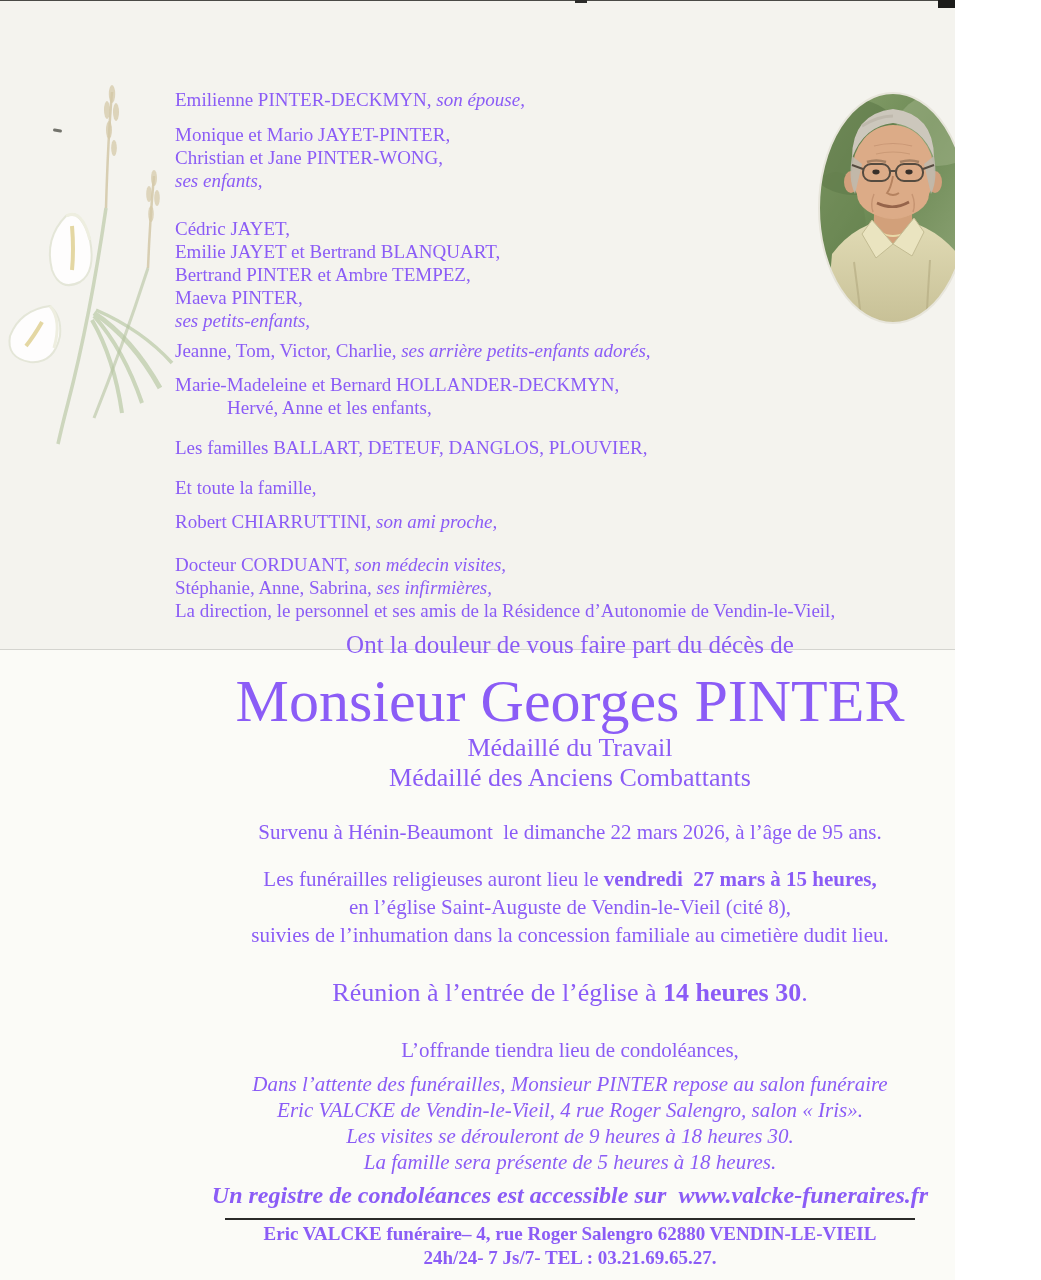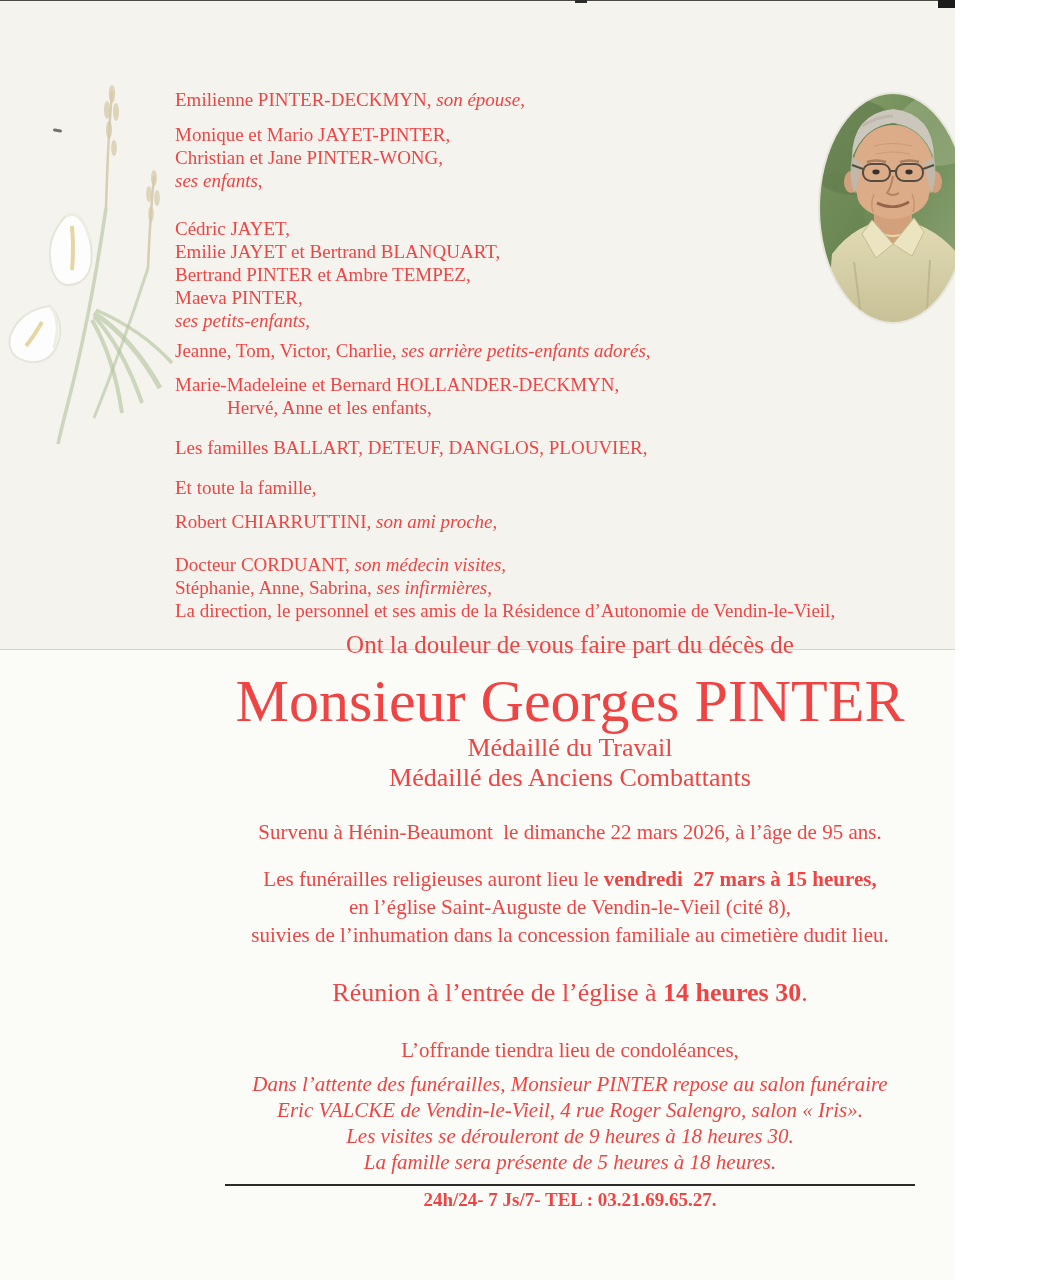--- a/index.html
+++ b/index.html
@@ -1,18 +1,18 @@
 <!DOCTYPE html>
 <html><head>
 <meta charset="utf-8">
 <style>
   html,body{margin:0;padding:0;}
   .page{
     position:relative;width:955px;height:1280px;overflow:hidden;
-    background:#fbfbf7;color:#ef4444;
+    background:#fbfbf7;color:#8b5cf6;
     font-family:"Liberation Serif","DejaVu Serif",serif;
   }
   .upper-tint{position:absolute;left:0;top:0;width:100%;height:649px;background:rgba(226,224,214,0.28);}
   .scan-top{position:absolute;left:0;top:0;width:100%;height:1px;background:#4a4a46;}
   .scan-top-tick{position:absolute;left:575px;top:0;width:12px;height:3px;background:#2c2c2a;}
   .scan-corner{position:absolute;right:0;top:0;width:17px;height:8px;background:#1c1c1a;}
   .seam{position:absolute;left:0;top:649px;width:100%;height:1px;background:rgba(95,95,88,0.25);}
   .speck{position:absolute;left:53px;top:129px;width:9px;height:3px;background:#73736c;border-radius:2px;transform:rotate(10deg);}
 
   .flower{position:absolute;left:2px;top:58px;}
@@ -210,19 +210,21 @@
       <div><span>suivies de l’inhumation dans la concession familiale au cimetière dudit lieu.</span></div>
     </div>
     <div class="meeting"><span>Réunion à l’entrée de l’église à </span><span class="b">14 heures 30</span><span>.</span></div>
     <div class="offering"><span>L’offrande tiendra lieu de condoléances,</span></div>
     <div class="repose">
       <div><span>Dans l’attente des funérailles, Monsieur PINTER repose au salon funéraire</span></div>
       <div><span>Eric VALCKE de Vendin-le-Vieil, 4 rue Roger Salengro, salon « Iris».</span></div>
       <div><span>Les visites se dérouleront de 9 heures à 18 heures 30.</span></div>
       <div><span>La famille sera présente de 5 heures à 18 heures.</span></div>
     </div>
+    <div class="register"><span>Un registre de condoléances est accessible sur  www.valcke-funeraires.fr</span></div>
     <div class="rule"></div>
     <div class="footer-block">
+      <div class="footer-line"><span>Eric VALCKE funéraire– 4, rue Roger Salengro 62880 VENDIN-LE-VIEIL</span></div>
       <div class="footer-line"><span>24h/24- 7 Js/7- TEL : 03.21.69.65.27.</span></div>
     </div>
   </div>
 
 </div>
 
 </body></html>

